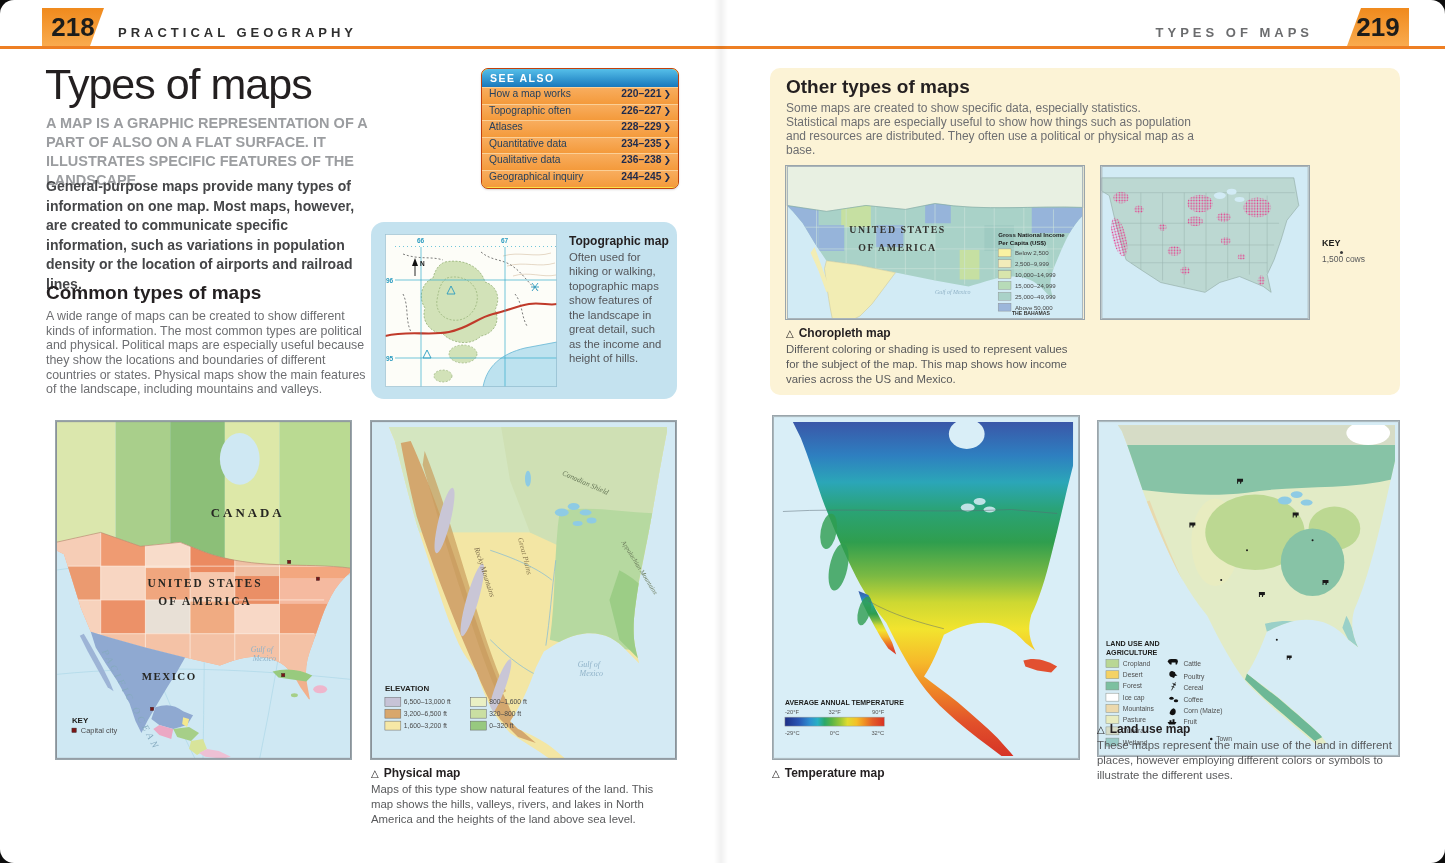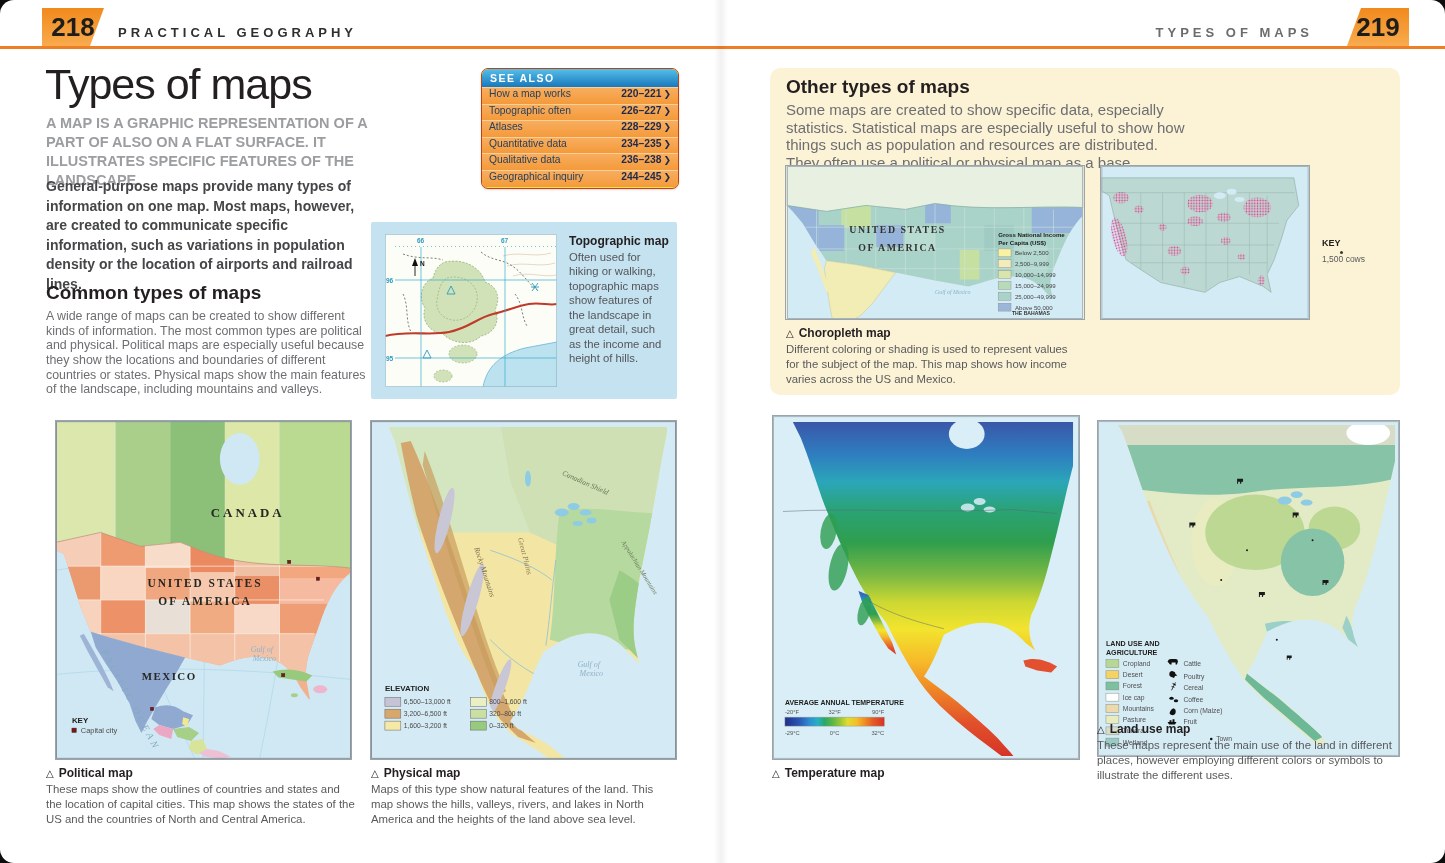--- a/index.html
+++ b/index.html
@@ -22,31 +22,31 @@
   .subhead{position:absolute;left:46px;top:282px;font-size:19px;font-weight:bold;color:#231f20;}
   .subtext{position:absolute;left:46px;top:309px;width:326px;font-size:12.4px;color:#6d6e71;line-height:1.18;}
   
   .see-also{position:absolute;left:481px;top:68px;width:196px;height:119px;border:1px solid #c2410c;border-radius:7px;overflow:hidden;background:#fde047;box-shadow:0 1px 2px rgba(0,0,0,0.15);}
   .sa-head{height:18px;background:linear-gradient(180deg,#55bfe9,#1878bc);color:#fff;font-weight:bold;font-size:10.5px;letter-spacing:1.5px;line-height:18px;padding-left:8px;border-radius:6px 6px 0 0;}
   .sa-row{height:15.6px;display:flex;justify-content:space-between;padding:0 7px;border-top:1px solid #fbcf96;background:linear-gradient(180deg,#f8ad5e,#f49a3b);}
   .sa-label{font-size:10.3px;color:#27415d;}
   .sa-pages{font-size:10.3px;font-weight:bold;color:#1d2a4d;}
   .sa-pages .chev::after{content:"\276F";margin-left:2px;font-size:9px;}
   
-  .topo-panel{position:absolute;left:371px;top:222px;width:306px;height:177px;background:#c4e2ef;border-radius:2px;}
+  .topo-panel{position:absolute;left:371px;top:222px;width:306px;height:177px;background:#c4e2ef;border-radius:13px;}
   .topo-map{position:absolute;left:14px;top:12px;width:172px;height:153px;}
   .topo-cap{position:absolute;left:198px;top:12px;width:100px;}
   .topo-cap-title{font-size:12px;font-weight:bold;color:#231f20;}
   .topo-cap-text{font-size:11.3px;color:#55565a;line-height:1.28;margin-top:2px;}
   
   .map-box{position:absolute;border:1px solid #9aa5ab;box-sizing:border-box;}
   
   .cream{position:absolute;left:770px;top:68px;width:630px;height:327px;background:#fcf3d6;border-radius:10px;}
   .other-title{position:absolute;left:786px;top:76px;font-size:19px;font-weight:bold;color:#231f20;}
-  .other-intro{position:absolute;left:786px;top:101px;width:408px;font-size:15px;color:#6d6e71;line-height:1.18;}
+  .other-intro{position:absolute;left:786px;top:101px;width:408px;font-size:12px;color:#6d6e71;line-height:1.18;}
   
   .cap{position:absolute;}
   .cap-title{font-size:12px;font-weight:bold;color:#231f20;}
   .tri::before{content:"\25B3";font-size:10px;margin-right:5px;color:#231f20;font-weight:normal;}
   .cap-text{font-size:11.4px;color:#58595b;line-height:1.3;margin-top:2px;}
   
   .dotkey{position:absolute;left:1322px;top:238px;}
   .dotkey-title{font-size:9px;font-weight:bold;color:#1d1d1b;}
   .dotkey-row{font-size:8.5px;color:#58595b;margin-top:3px;display:flex;align-items:center;flex-direction:column;}
   .dotkey-dot{width:3px;height:3px;border-radius:50%;background:#3a3a3a;margin-right:4px;}
@@ -583,24 +583,20 @@
         <text x="119" y="322.5" font-size="6.8" fill="#4f4f4f">Town</text>
       </g>
     </g>
     <rect x="0.5" y="0.5" width="302" height="336" fill="none" stroke="#a8b4ba" stroke-width="1"></rect>
   </svg>
 
   <div class="cap" style="left:786px;top:326px;width:295px;">
     <div class="cap-title"><span class="tri"></span><span>Choropleth map</span></div>
     <div class="cap-text">Different coloring or shading is used to represent values for the subject of the map. This map shows how income varies across the US and Mexico.</div>
   </div>
-  <div class="cap" style="left:46px;top:766px;width:312px;">
-    <div class="cap-title"><span class="tri"></span><span>Political map</span></div>
-    <div class="cap-text">These maps show the outlines of countries and states and the location of capital cities. This map shows the states of the US and the countries of North and Central America.</div>
-  </div>
   <div class="cap" style="left:371px;top:766px;width:305px;">
     <div class="cap-title"><span class="tri"></span><span>Physical map</span></div>
     <div class="cap-text">Maps of this type show natural features of the land. This map shows the hills, valleys, rivers, and lakes in North America and the heights of the land above sea level.</div>
   </div>
   <div class="cap" style="left:772px;top:766px;width:300px;">
     <div class="cap-title"><span class="tri"></span><span>Temperature map</span></div>
   </div>
   <div class="cap" style="left:1097px;top:722px;width:300px;">
     <div class="cap-title"><span class="tri"></span><span>Land use map</span></div>
     <div class="cap-text">These maps represent the main use of the land in different places, however employing different colors or symbols to illustrate the different uses.</div>

